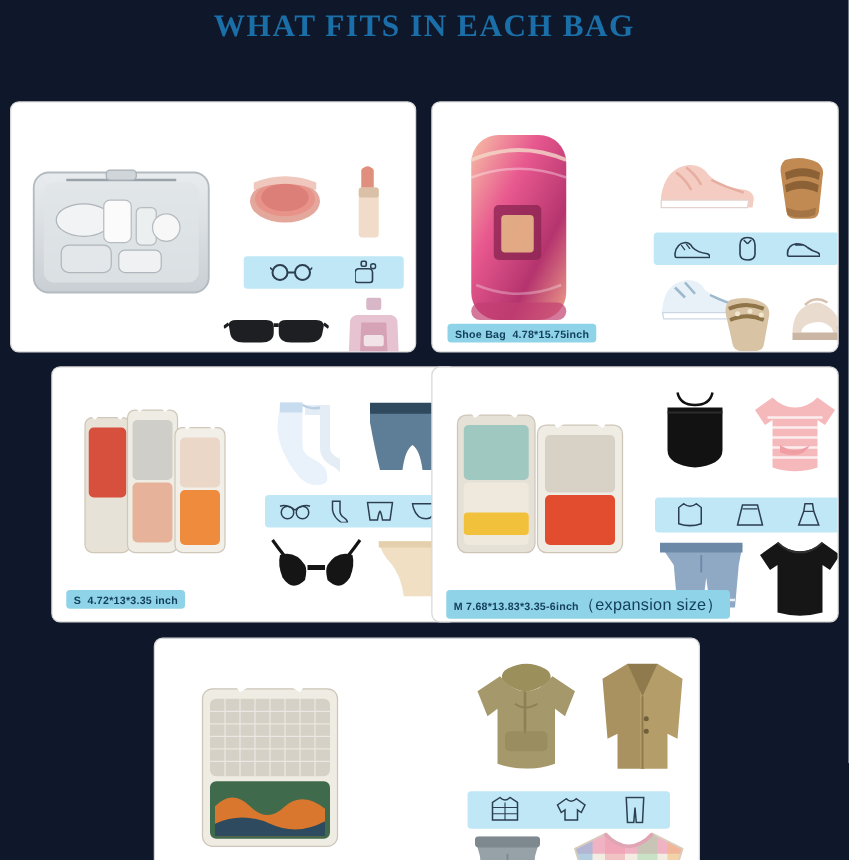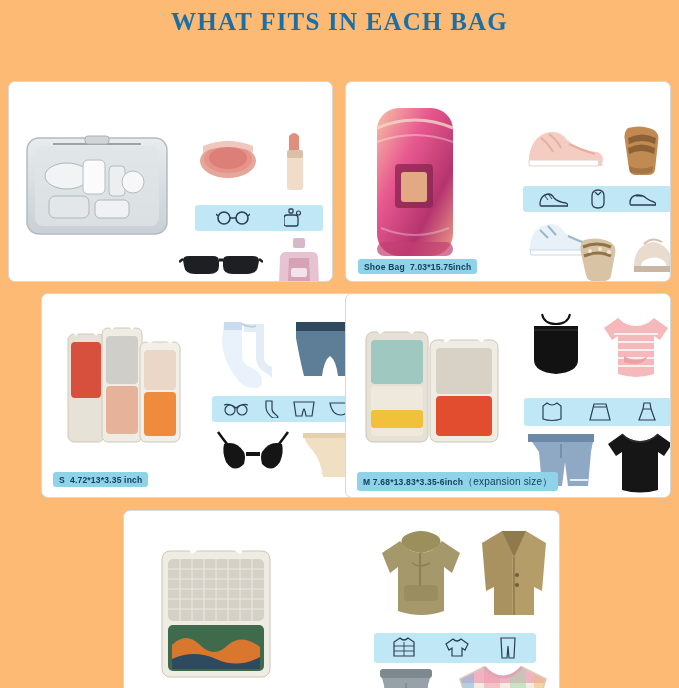--- a/index.html
+++ b/index.html
@@ -6,21 +6,21 @@
   html, body {
     margin: 0; padding: 0;
     width: 679px; height: 688px;
     background: #ffffff;
     font-family: "Liberation Sans", sans-serif;
     overflow: hidden;
   }
   .page {
     position: relative;
     width: 679px; height: 688px;
-    background: #fdba74;
+    background: #0f172a;
   }
   .title {
     text-align: center;
     color: #1b6fa8;
     font-family: "Liberation Serif", serif;
     font-weight: bold;
     font-size: 25px;
     letter-spacing: 1.2px;
     padding-top: 8px;
     line-height: 28px;
@@ -50,21 +50,21 @@
     color: #14405c;
     font-size: 8.5px;
     font-weight: bold;
     border-radius: 3px;
     padding: 2.5px 6px;
     white-space: nowrap;
     letter-spacing: .2px;
   }
   .size-label .paren {
     font-weight: normal;
-    font-size: 10px;
+    font-size: 13px;
   }
   
   .icon-strip {
     position: absolute;
     background: #bfe7f5;
     border-radius: 3px;
     display: flex;
     align-items: center;
     justify-content: space-around;
     padding: 0 4px;
@@ -249,21 +249,21 @@
       <div class="item" style="left:282px; top:140px; width:62px; height:62px;">
         <svg viewBox="0 0 62 62">
           <path d="M6 44 q0 -16 12 -22 q8 -4 14 0 q8 4 12 14 l6 16 h-8 l-5 -12 q-6 -6 -14 -4 q-10 2 -10 8z" fill="#eadbcf"></path>
           <path d="M44 36 l8 20 h-5 l-6 -16z" fill="#d9c6b6"></path>
           <path d="M6 44 h36 l1 6 h-37z" fill="#cbb6a4"></path>
           <path d="M16 22 q8 -8 18 -2" stroke="#d7c0ad" stroke-width="2" fill="none"></path>
         </svg>
       </div>
 
       <div class="size-label" style="left:12px; top:177px;">
-        <span>Shoe Bag</span>&nbsp;&nbsp;<span>7.03*15.75inch</span>
+        <span>Shoe Bag</span>&nbsp;&nbsp;<span>4.78*15.75inch</span>
       </div>
     </div>
 
     <div class="panel" id="panel-small">
 
       <div class="bagphoto" style="left:18px; top:14px; width:128px; height:155px;">
         <svg viewBox="0 0 128 155" preserveAspectRatio="none">
           <rect x="8" y="26" width="36" height="108" rx="6" fill="#e8e2d6" stroke="#cfc8ba"></rect>
           <rect x="11" y="34" width="30" height="56" rx="4" fill="#d7503d"></rect>
           <rect x="11" y="92" width="30" height="38" rx="4" fill="#e7e2d8"></rect>

